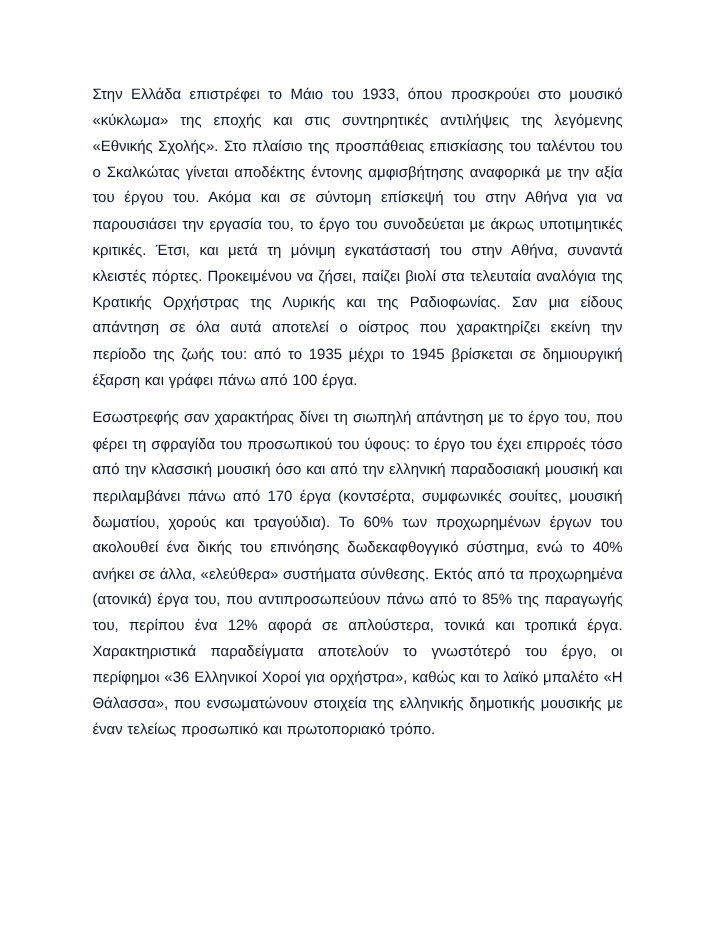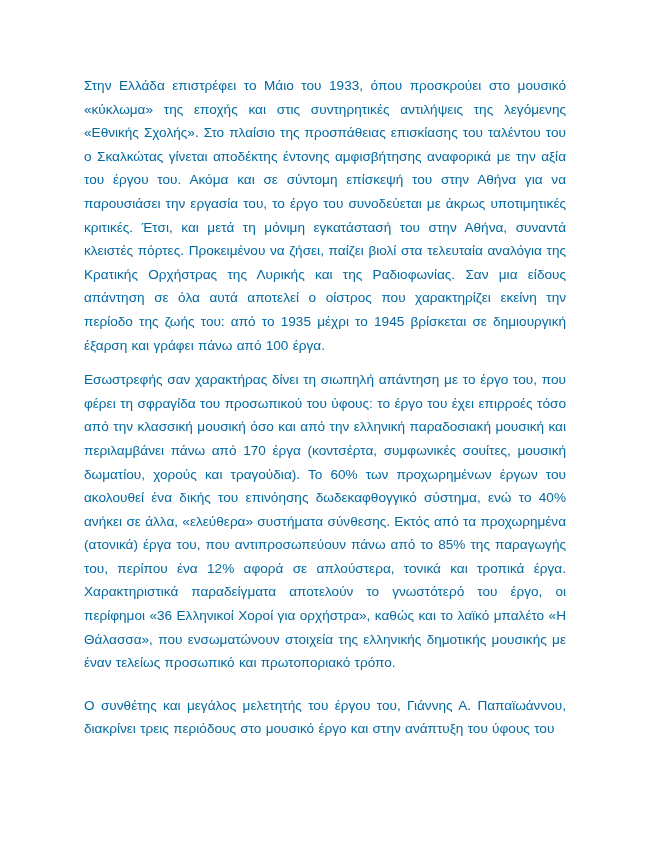--- a/index.html
+++ b/index.html
@@ -18,29 +18,28 @@
     top: 0;
     left: 0;
     width: 482px;
     padding: 74px 84px 0 84px;
     box-sizing: content-box;
   }
   .para {
     font-family: "Liberation Sans", "DejaVu Sans", sans-serif;
     font-size: 13.6px;
     line-height: 23.6px;
-    color: #0369a1;
+    color: #0f172a;
     text-align: justify;
     margin: 0 0 11px 0;
     word-spacing: 0.5px;
   }
   .para-last {
     margin-top: 19px;
   }
 </style>
 </head>
 <body>
 
 <div class="page">
   <p class="para">Στην Ελλάδα επιστρέφει το Μάιο του 1933, όπου προσκρούει στο μουσικό «κύκλωμα» της εποχής και στις συντηρητικές αντιλήψεις της λεγόμενης «Εθνικής Σχολής». Στο πλαίσιο της προσπάθειας επισκίασης του ταλέντου του ο Σκαλκώτας γίνεται αποδέκτης έντονης αμφισβήτησης αναφορικά με την αξία του έργου του. Ακόμα και σε σύντομη επίσκεψή του στην Αθήνα για να παρουσιάσει την εργασία του, το έργο του συνοδεύεται με άκρως υποτιμητικές κριτικές. Έτσι, και μετά τη μόνιμη εγκατάστασή του στην Αθήνα, συναντά κλειστές πόρτες. Προκειμένου να ζήσει, παίζει βιολί στα τελευταία αναλόγια της Κρατικής Ορχήστρας της Λυρικής και της Ραδιοφωνίας. Σαν μια είδους απάντηση σε όλα αυτά αποτελεί ο οίστρος που χαρακτηρίζει εκείνη την περίοδο της ζωής του: από το 1935 μέχρι το 1945 βρίσκεται σε δημιουργική έξαρση και γράφει πάνω από 100 έργα.</p>
   <p class="para">Εσωστρεφής σαν χαρακτήρας δίνει τη σιωπηλή απάντηση με το έργο του, που φέρει τη σφραγίδα του προσωπικού του ύφους: το έργο του έχει επιρροές τόσο από την κλασσική μουσική όσο και από την ελληνική παραδοσιακή μουσική και περιλαμβάνει πάνω από 170 έργα (κοντσέρτα, συμφωνικές σουίτες, μουσική δωματίου, χορούς και τραγούδια). Το 60% των προχωρημένων έργων του ακολουθεί ένα δικής του επινόησης δωδεκαφθογγικό σύστημα, ενώ το 40% ανήκει σε άλλα, «ελεύθερα» συστήματα σύνθεσης. Εκτός από τα προχωρημένα (ατονικά) έργα του, που αντιπροσωπεύουν πάνω από το 85% της παραγωγής του, περίπου ένα 12% αφορά σε απλούστερα, τονικά και τροπικά έργα. Χαρακτηριστικά παραδείγματα αποτελούν το γνωστότερό του έργο, οι περίφημοι «36 Ελληνικοί Χοροί για ορχήστρα», καθώς και το λαϊκό μπαλέτο «Η Θάλασσα», που ενσωματώνουν στοιχεία της ελληνικής δημοτικής μουσικής με έναν τελείως προσωπικό και πρωτοποριακό τρόπο.</p>
-  <p class="para para-last">Ο συνθέτης και μεγάλος μελετητής του έργου του, Γιάννης Α. Παπαϊωάννου, διακρίνει τρεις περιόδους στο μουσικό έργο και στην ανάπτυξη του ύφους του</p>
 </div>
 
 </body></html>

